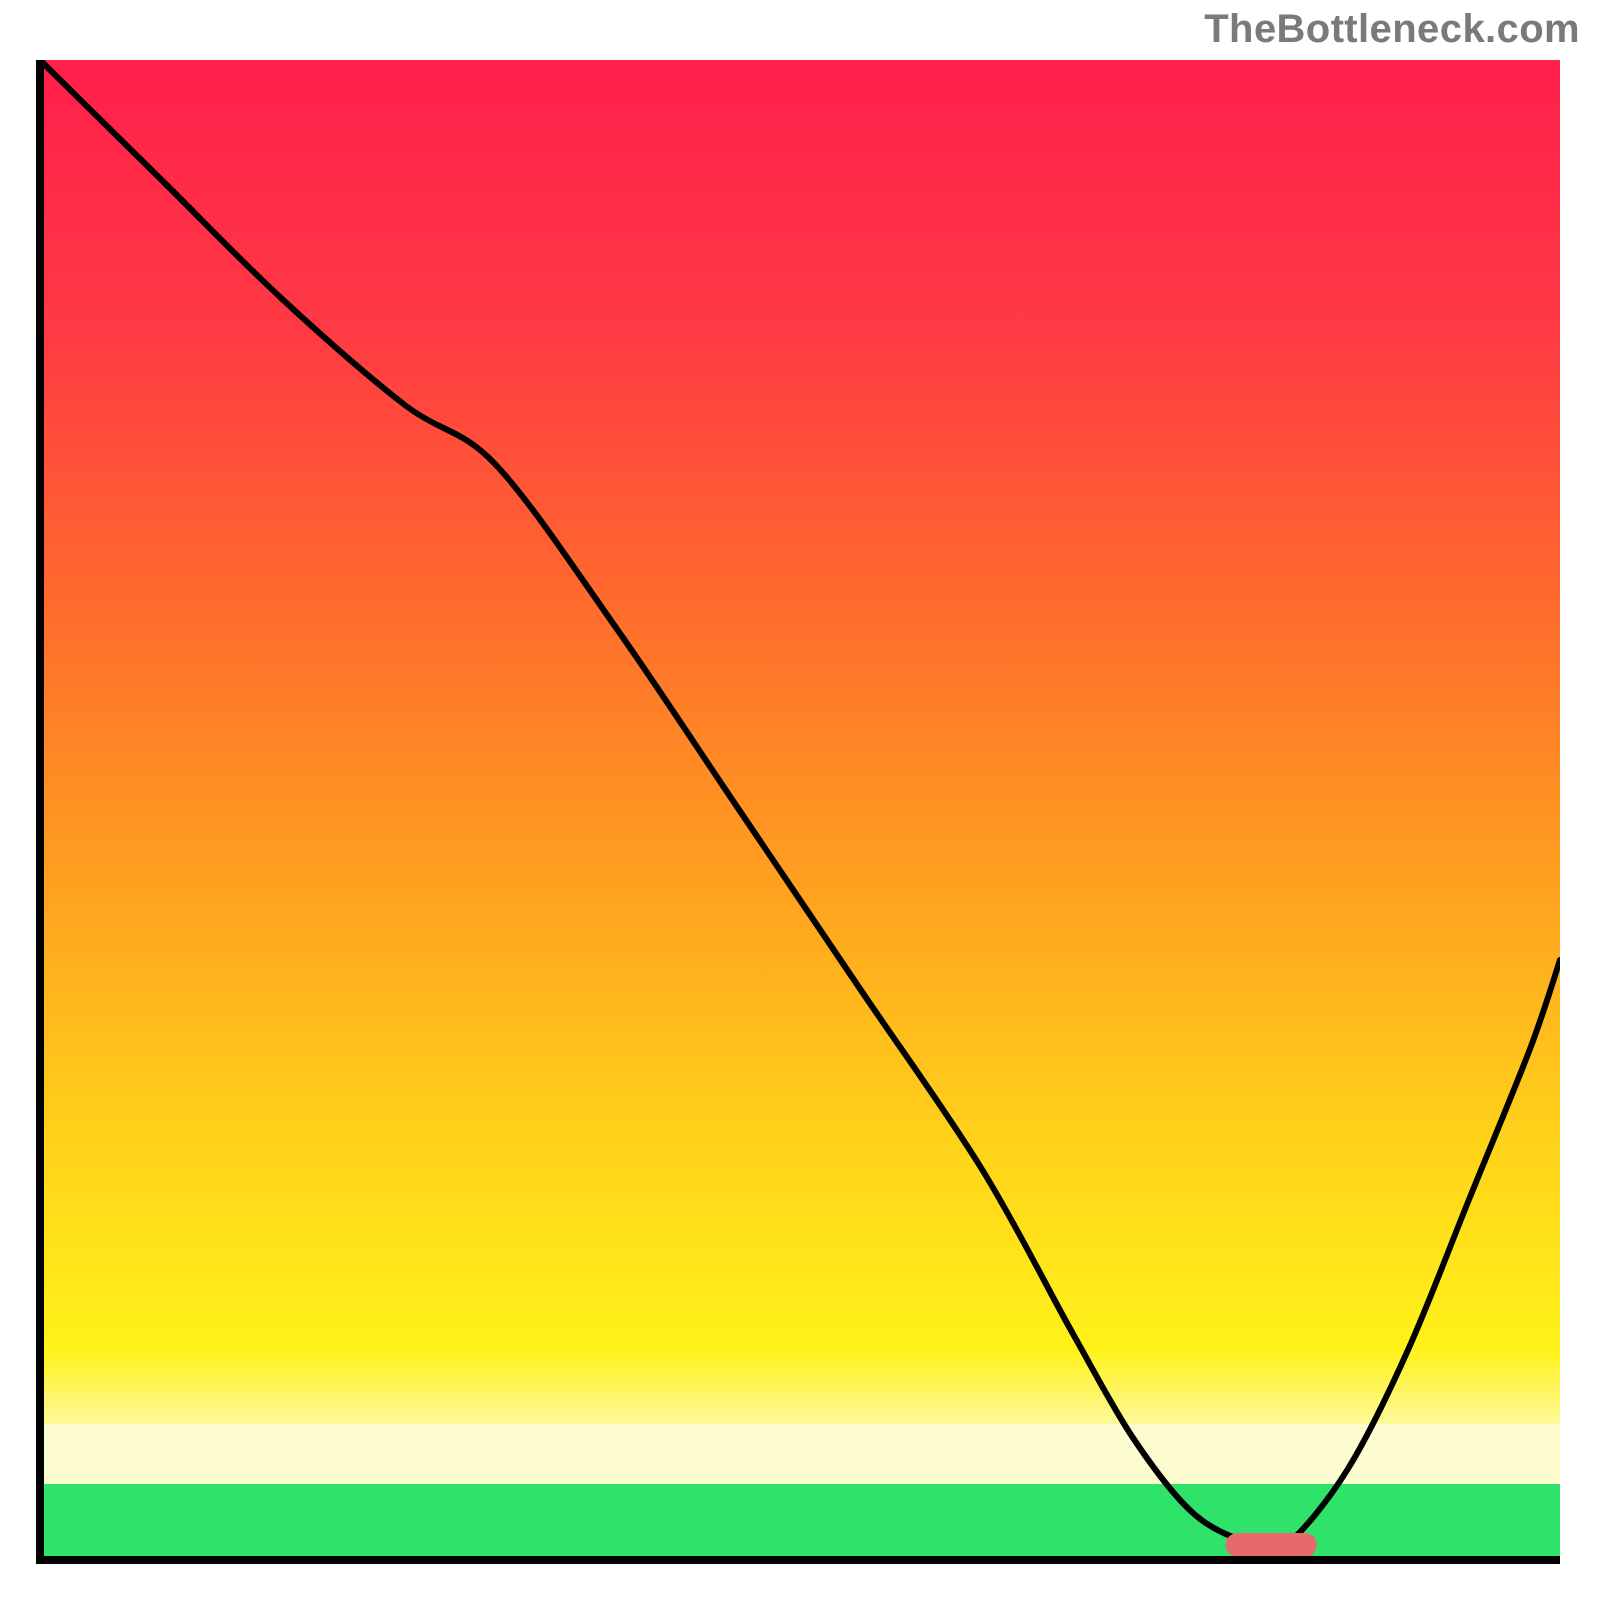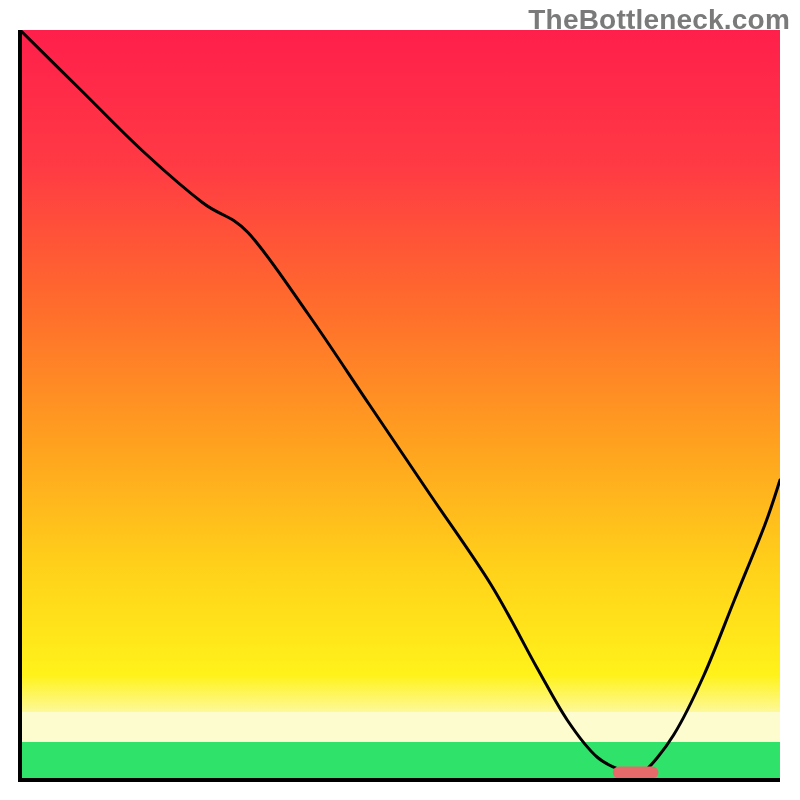--- a/index.html
+++ b/index.html
@@ -12,21 +12,21 @@
   }
   .container {
     position: relative;
     width: 800px;
     height: 800px;
   }
   .watermark {
     position: absolute;
     top: 4px;
     right: 10px;
-    font-size: 28px;
+    font-size: 20px;
     font-weight: 600;
     color: #7a7a7a;
     letter-spacing: 0.2px;
     z-index: 10;
   }
   svg.plot {
     position: absolute;
     left: 0;
     top: 0;
     width: 800px;

